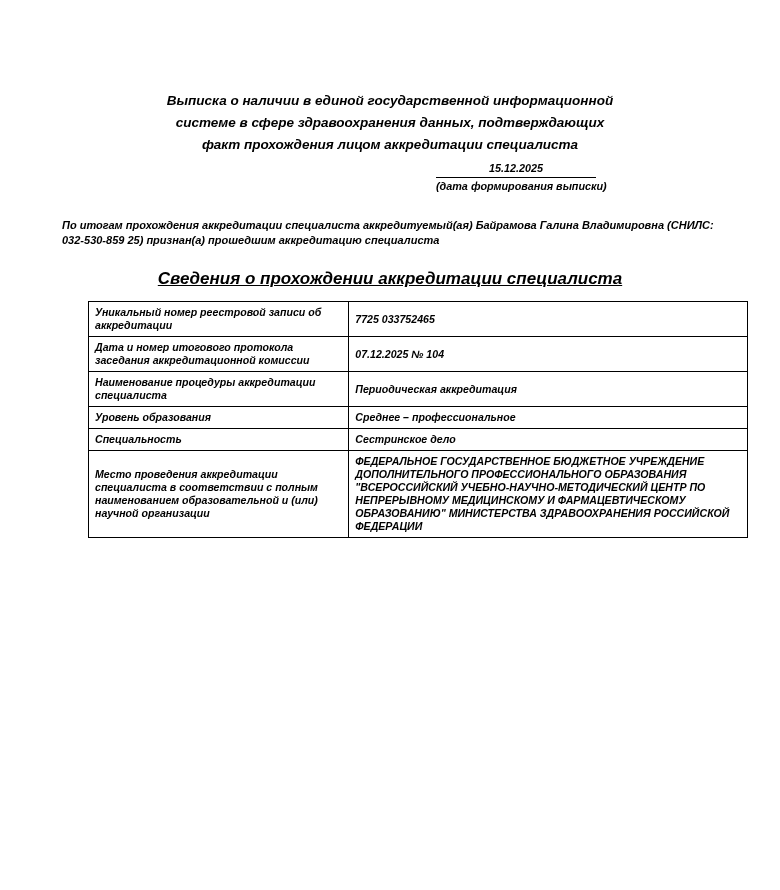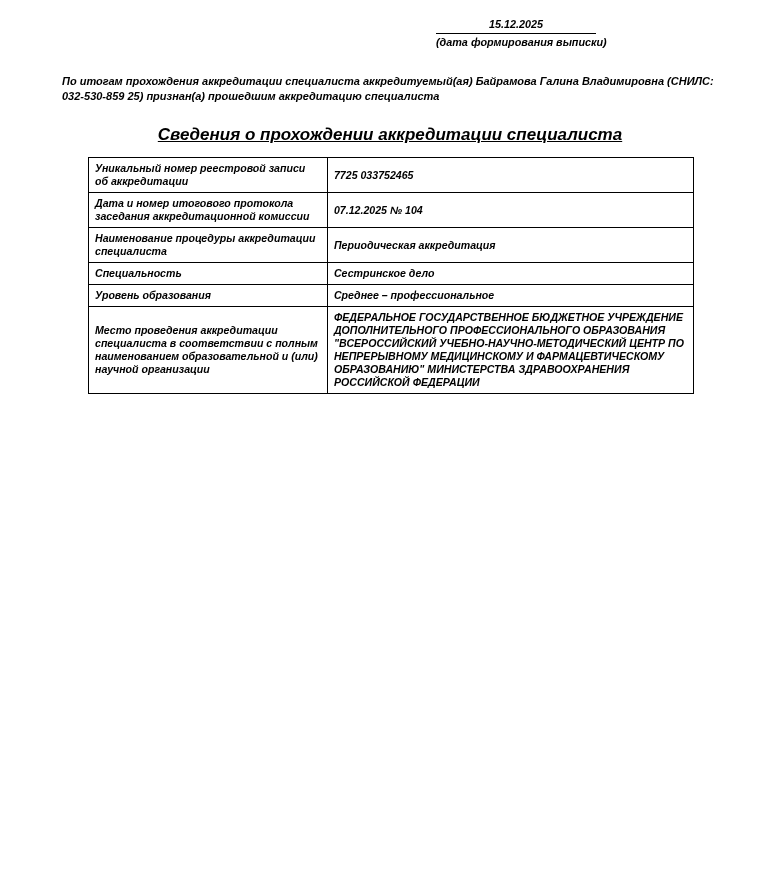--- a/index.html
+++ b/index.html
@@ -16,21 +16,21 @@
 
   .doc-title {
     margin: 90px auto 0 auto;
     max-width: 452px;
     text-align: center;
     font-size: 13.5px;
     line-height: 22px;
   }
 
   .date-block {
-    margin-top: 18px;
+    margin-top: 6px;
     margin-left: 436px;
     width: 160px;
     text-align: center;
     font-size: 10.8px;
     line-height: 13px;
   }
   .date-value {
     display: block;
     padding-bottom: 2px;
     border-bottom: 1.5px solid #000000;
@@ -58,39 +58,40 @@
 
   .registry-heading {
     margin-top: 9px;
     text-align: center;
     font-size: 13.8px;
   }
 
   table.acc-table {
     margin-top: 12px;
     margin-left: 88px;
-    width: 606px;
+    width: 660px;
     border-collapse: collapse;
     table-layout: fixed;
   }
   table.acc-table td {
     border: 1.5px solid #000000;
     font-size: 10.6px;
     line-height: 13px;
     vertical-align: middle;
     padding: 4px 6px;
   }
   td.cell-label { width: 39.5%; }
   td.cell-value { width: 60.5%; padding-left: 8px; }
 </style>
 </head>
 <body>
 
 <div class="doc">
 
+  <div class="doc-title">Выписка о наличии в единой государственной информационной системе в сфере здравоохранения данных, подтверждающих факт прохождения лицом аккредитации специалиста</div>
 
   <div class="date-block">
     <span class="date-value">15.12.2025</span>
     <span class="date-caption">(дата формирования выписки)</span>
   </div>
 
   <div class="intro">По итогам прохождения аккредитации специалиста аккредитуемый(ая) Байрамова Галина Владимировна (СНИЛС: 032-530-859 25) признан(а) прошедшим аккредитацию специалиста</div>
 
   <div class="section-heading">Сведения о прохождении аккредитации специалиста</div>
 
@@ -104,26 +105,26 @@
       </tr>
         <tr style="">
         <td class="cell-label">Дата и номер итогового протокола заседания аккредитационной комиссии</td>
         <td class="cell-value">07.12.2025 № 104</td>
       </tr>
         <tr style="">
         <td class="cell-label">Наименование процедуры аккредитации специалиста</td>
         <td class="cell-value">Периодическая аккредитация</td>
       </tr>
         <tr style="">
+        <td class="cell-label">Уровень образования</td>
+        <td class="cell-value">Среднее – профессиональное</td>
+      </tr>
+        <tr style="">
         <td class="cell-label">Специальность</td>
         <td class="cell-value">Сестринское дело</td>
-      </tr>
-        <tr style="">
-        <td class="cell-label">Уровень образования</td>
-        <td class="cell-value">Среднее – профессиональное</td>
       </tr>
         <tr style="">
         <td class="cell-label">Место проведения аккредитации специалиста в соответствии с полным наименованием образовательной и (или) научной организации</td>
         <td class="cell-value">ФЕДЕРАЛЬНОЕ ГОСУДАРСТВЕННОЕ БЮДЖЕТНОЕ УЧРЕЖДЕНИЕ ДОПОЛНИТЕЛЬНОГО ПРОФЕССИОНАЛЬНОГО ОБРАЗОВАНИЯ "ВСЕРОССИЙСКИЙ УЧЕБНО-НАУЧНО-МЕТОДИЧЕСКИЙ ЦЕНТР ПО НЕПРЕРЫВНОМУ МЕДИЦИНСКОМУ И ФАРМАЦЕВТИЧЕСКОМУ ОБРАЗОВАНИЮ" МИНИСТЕРСТВА ЗДРАВООХРАНЕНИЯ РОССИЙСКОЙ ФЕДЕРАЦИИ</td>
       </tr>
       </tbody>
   </table>
 
 </div>
 

